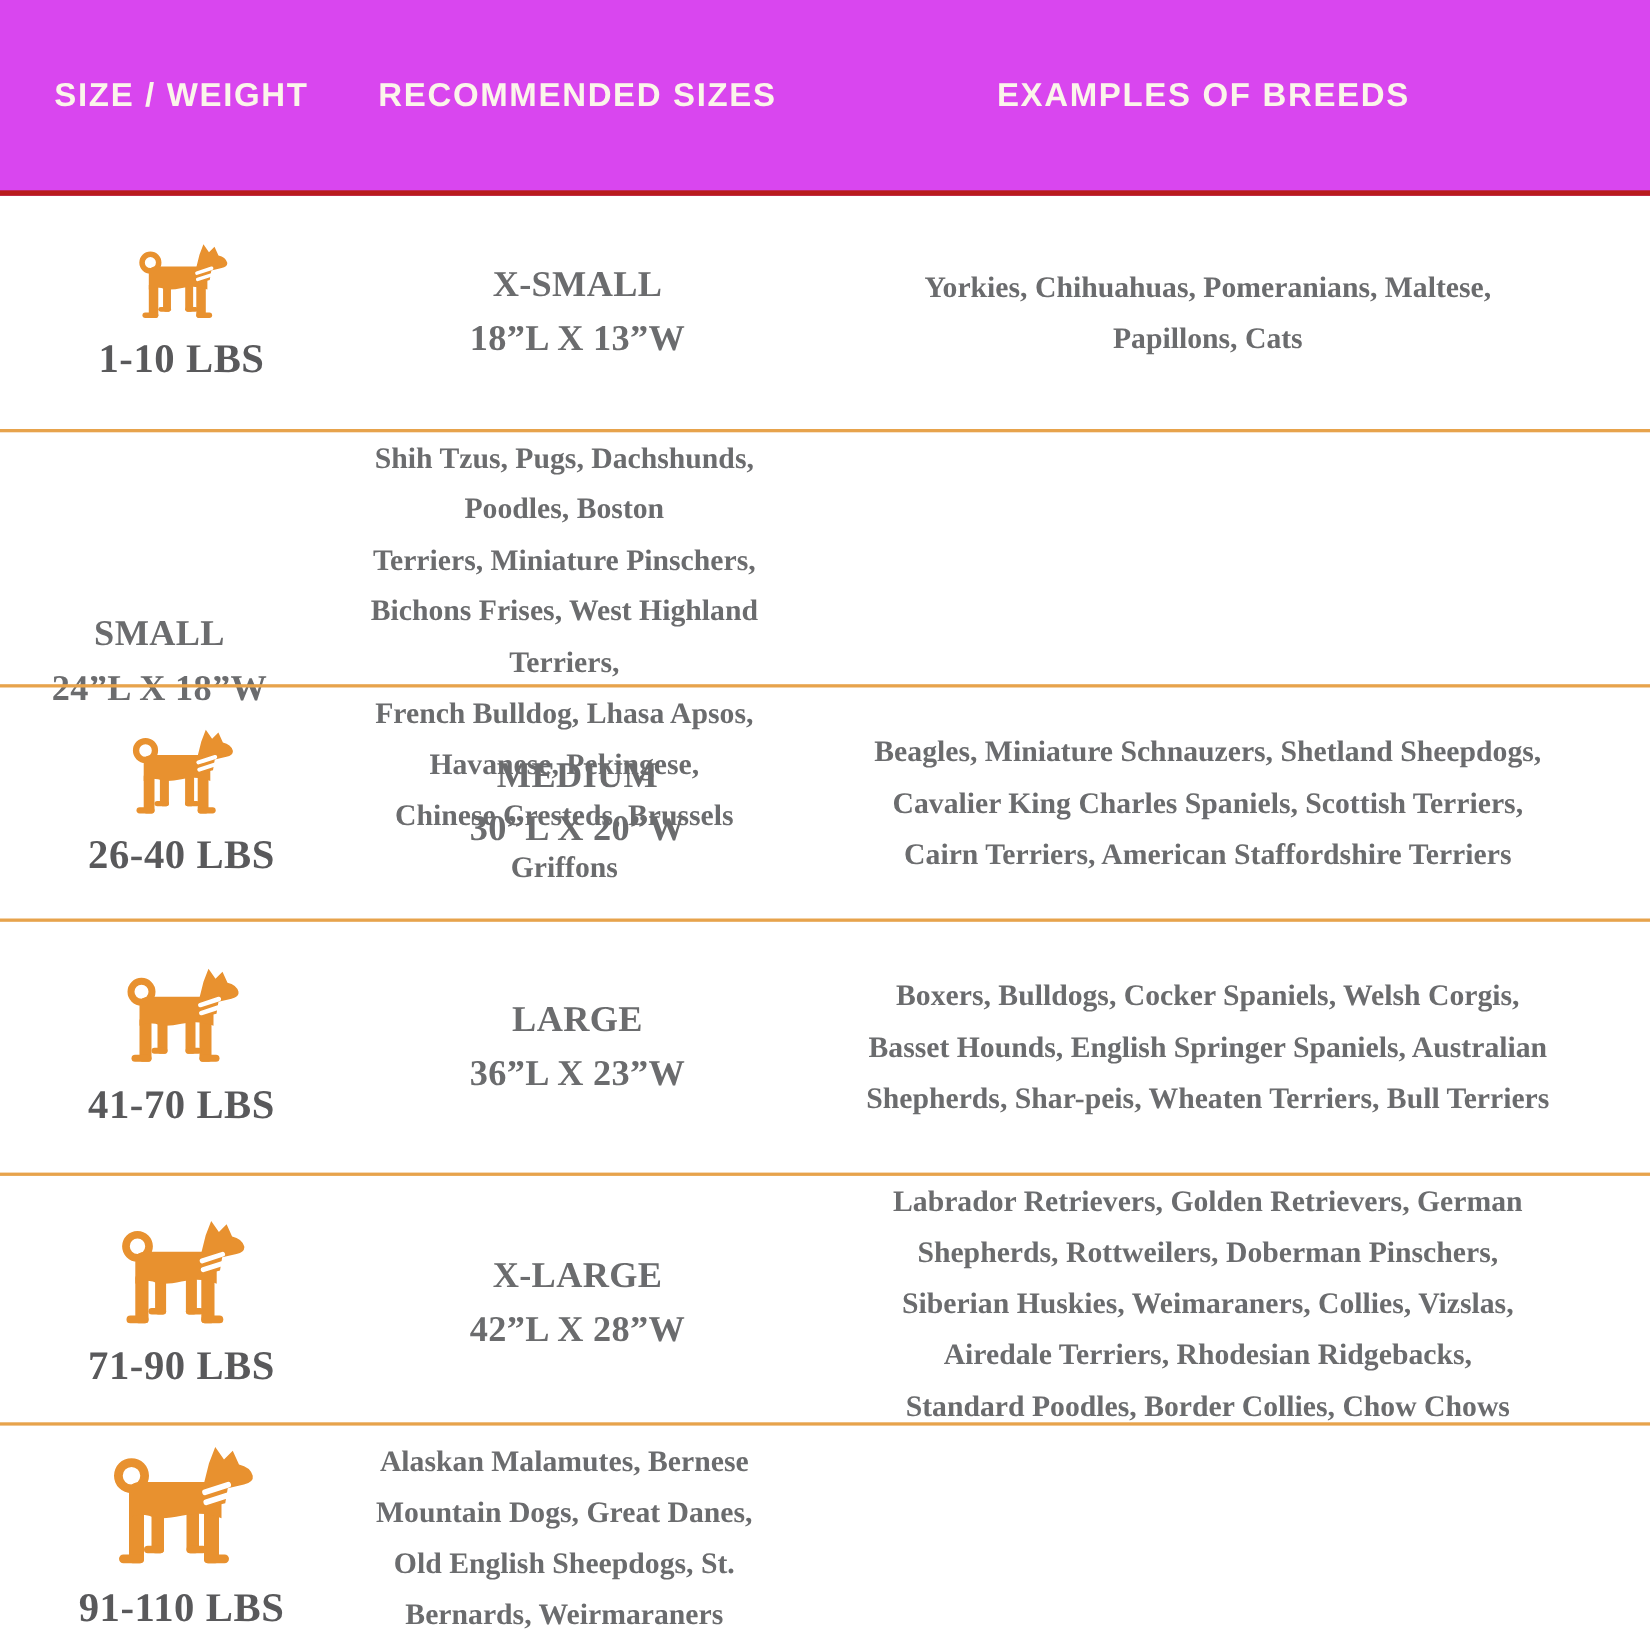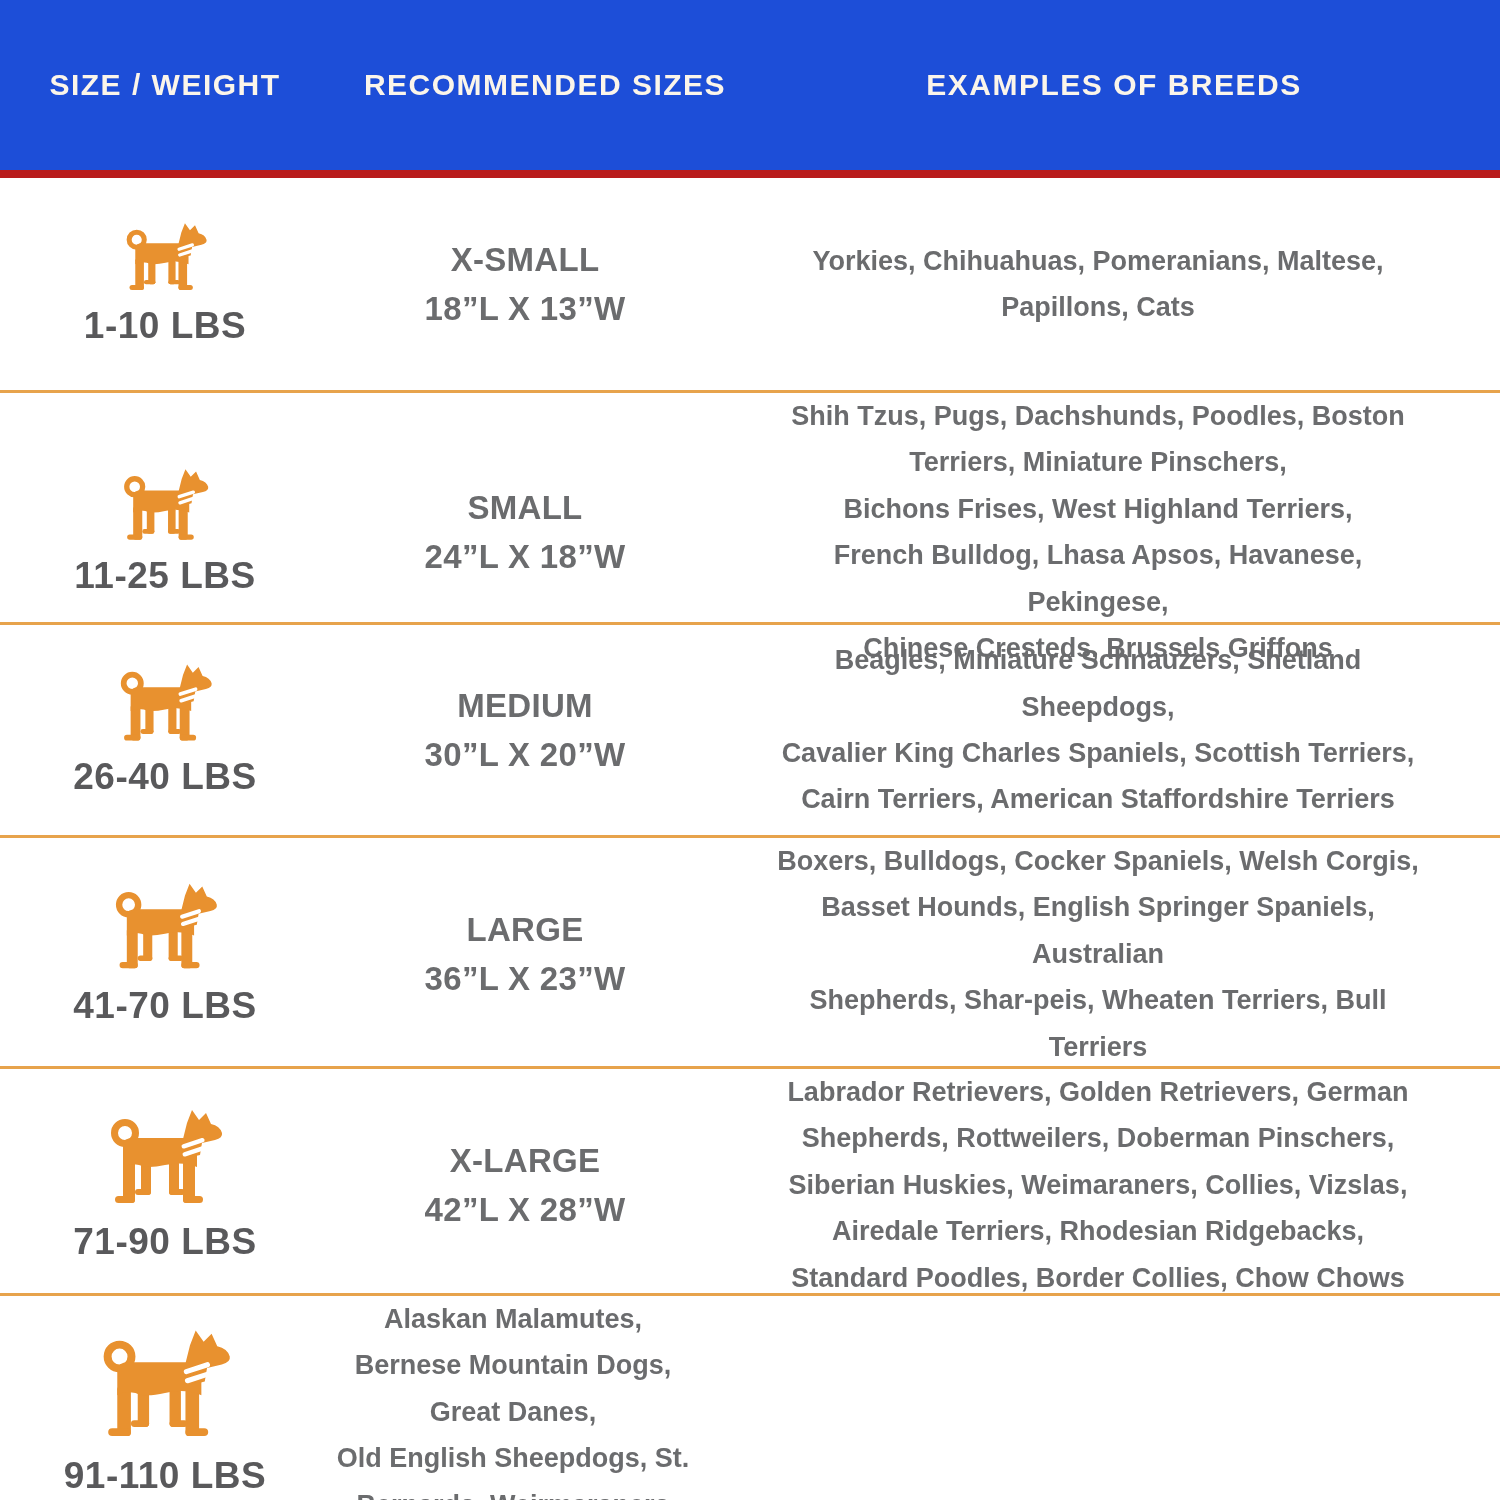--- a/index.html
+++ b/index.html
@@ -1,39 +1,39 @@
 <!DOCTYPE html>
 <html><head>
 <meta charset="utf-8">
 <style>
   * { margin:0; padding:0; box-sizing:border-box; }
   html,body { width:1500px; height:1500px; background:#ffffff; overflow:hidden;
               font-family:"Liberation Sans", sans-serif; }
   .chart { width:1500px; height:1500px; display:flex; flex-direction:column; }
 
   
-  .thead { height:178px; background:#1d4ed8; border-bottom:8px solid #b91c1c;
-           display:grid; grid-template-columns:330px 430px 1fr; align-items:center;gap:20px; }
+  .thead { height:178px; background:#d946ef; border-bottom:5px solid #b91c1c;
+           display:grid; grid-template-columns:330px 430px 1fr; align-items:center; }
   .hcell { text-align:center; color:#FBF5EA; font-size:30px; font-weight:bold;
            letter-spacing:1.5px; }
   .hcell.c2 { padding-right:40px; }
   .hcell.c3 { padding-right:72px; }
 
   
   .rows { flex:1; display:flex; flex-direction:column; }
   .row { display:grid; grid-template-columns:330px 430px 1fr; align-items:center; }
   .row + .row { border-top:3px solid #E7A34C; }
   .rows .row:nth-child(1){ height:212px; }
   .rows .row:nth-child(2){ height:232px; }
   .rows .row:nth-child(3){ height:213px; }
   .rows .row:nth-child(4){ height:231px; }
   .rows .row:nth-child(5){ height:227px; }
   .rows .row:nth-child(6){ height:207px; }
 
-  .cell { display:flex; flex-direction:column; align-items:center; justify-content:center; }
+  .cell { display:flex; flex-direction:column; align-items:center; justify-content:center;font-family:Liberation Serif, serif; }
   .cell.c2 { padding-right:40px; }
   .cell.c3 { padding-right:64px; }
 
   .dogsvg { display:block; }
   .rows .row:nth-child(1) .dogsvg{ width:95px; }
   .rows .row:nth-child(2) .dogsvg{ width:100px; }
   .rows .row:nth-child(3) .dogsvg{ width:108px; }
   .rows .row:nth-child(4) .dogsvg{ width:120px; }
   .rows .row:nth-child(5) .dogsvg{ width:132px; }
   .rows .row:nth-child(6) .dogsvg{ width:150px; }
@@ -91,26 +91,20 @@
         <div class="size">X-SMALL
 18”L X 13”W</div>
       </div>
       <div class="cell c3">
         <div class="breeds">Yorkies, Chihuahuas, Pomeranians, Maltese,
 Papillons, Cats</div>
       </div>
     </div>
 
     <div class="row">
-      <div class="cell c1">
-        <svg class="dogsvg" viewBox="0 0 132 106">
-            <use href="#dog"></use>
-          </svg>
-        <div class="weight">11-25 LBS</div>
-      </div>
       <div class="cell c2">
         <div class="size">SMALL
 24”L X 18”W</div>
       </div>
       <div class="cell c3">
         <div class="breeds">Shih Tzus, Pugs, Dachshunds, Poodles, Boston
 Terriers, Miniature Pinschers,
 Bichons Frises, West Highland Terriers,
 French Bulldog, Lhasa Apsos, Havanese, Pekingese,
 Chinese Cresteds, Brussels Griffons</div>

